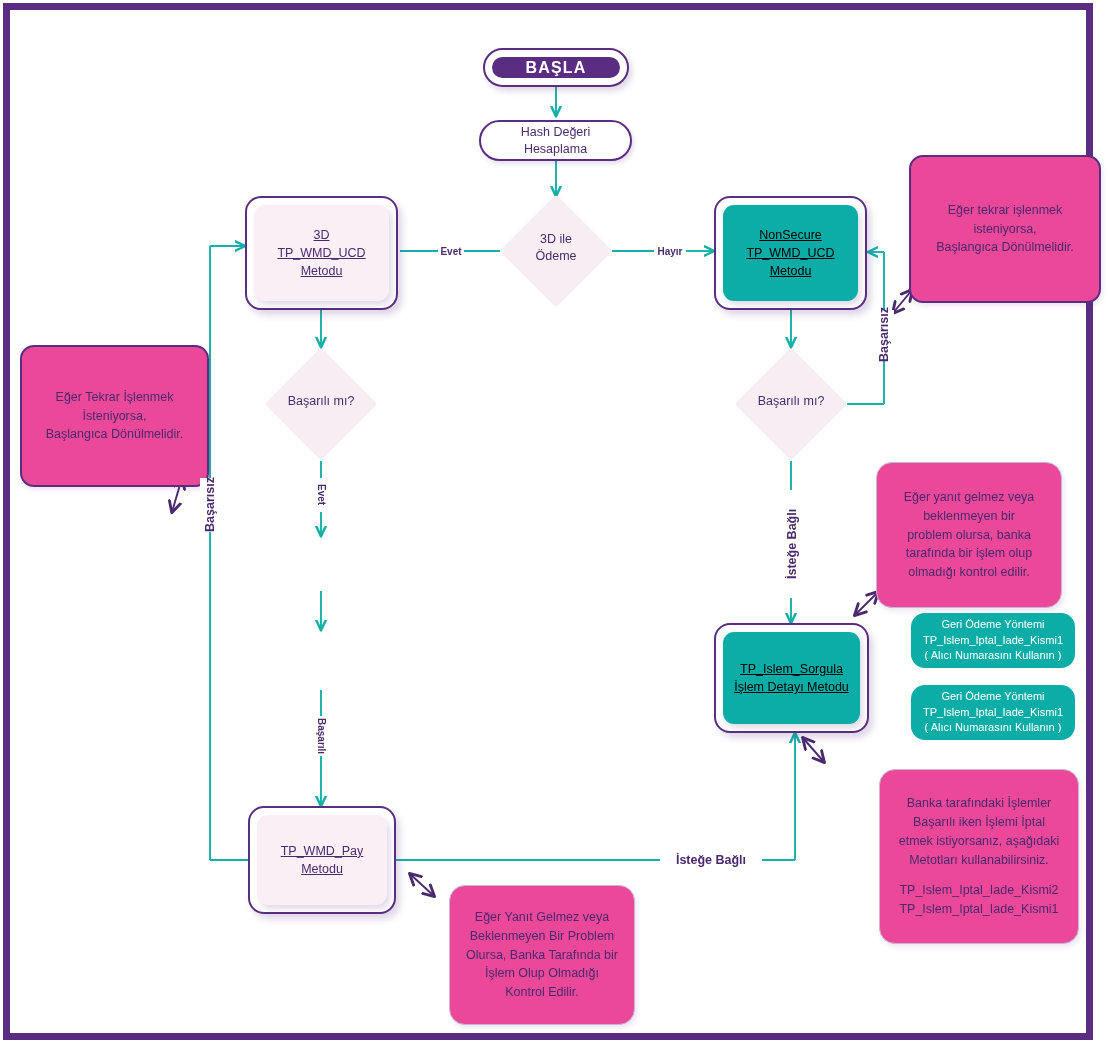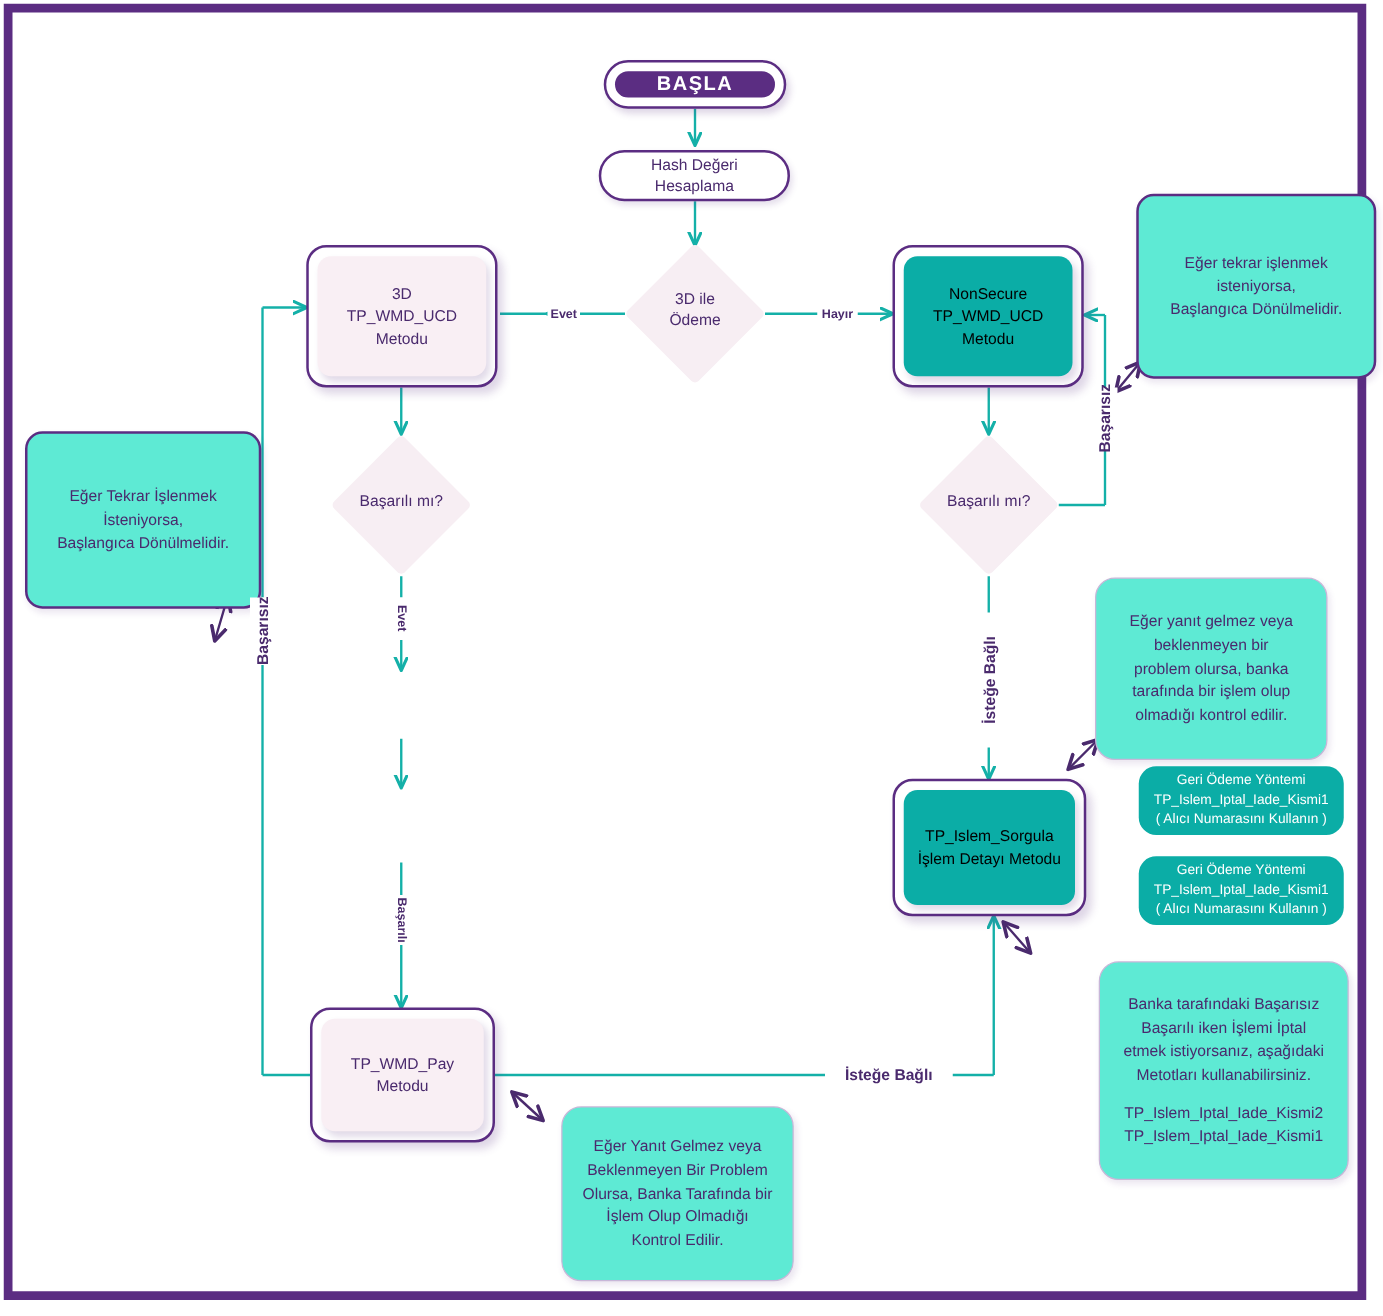--- a/index.html
+++ b/index.html
@@ -43,38 +43,39 @@
   
   .proc-outer{
     border:2.4px solid #5b2d82;border-radius:16px;background:#ffffff;
     box-shadow:4px 5px 7px rgba(90,50,130,0.20);
   }
   .proc-inner{
     position:absolute;left:7px;top:7px;right:7px;bottom:7px;
     border-radius:11px;display:flex;align-items:center;justify-content:center;
     text-align:center;font-size:12.5px;line-height:1.45;
     box-shadow:3px 4px 6px rgba(90,50,130,0.18);
+    text-decoration:underline;
   }
   .proc-inner.pinkfill{background:#f9eff4;color:#4a2a6d;}
   .proc-inner.tealfill{background:#0bada6;color:#000000;}
 
   
   .diamond{
     background:#f7eef3;
     transform:rotate(45deg);
     border-radius:4px;
   }
   .diamond-label{
     position:absolute;display:flex;justify-content:center;
     text-align:center;color:#4a2a6d;font-size:12.5px;line-height:1.35;
   }
 
   
   .note{
-    border:2.2px solid #5b2d82;border-radius:14px;background:#5eead4;
+    border:2.2px solid #5b2d82;border-radius:14px;background:#ec4899;
     color:#4a2a6d;font-size:12.5px;line-height:1.5;padding:8px 10px;
     box-shadow:2px 3px 5px rgba(90,50,130,0.12);
   }
   .note.soft{border:1.6px solid #c8b6d8;border-radius:16px;}
   .note.bottomleft{border:1.6px solid #c8b6d8;border-radius:16px;}
   .note p{margin:0;}
   .note .gap{height:12px;}
 
   
   .chip{
@@ -260,21 +261,21 @@
   <div class="chip" style="position:absolute;left:911px;top:685px;width:164px;height:55px;display:flex;align-items:center;justify-content:center;box-sizing:border-box;">
     <div>
       <div>Geri Ödeme Yöntemi</div>
       <div>TP_Islem_Iptal_Iade_Kismi1</div>
       <div>( Alıcı Numarasını Kullanın )</div>
     </div>
   </div>
 
   <div class="note soft" style="position:absolute;left:879px;top:769px;width:178px;height:157px;display:flex;align-items:center;justify-content:center;text-align:center;">
     <div>
-      <p>Banka tarafındaki Başarısız</p>
+      <p>Banka tarafındaki İşlemler</p>
       <p>Başarılı iken İşlemi İptal</p>
       <p>etmek istiyorsanız, aşağıdaki</p>
       <p>Metotları kullanabilirsiniz.</p>
       <div class="gap"></div>
       <p>TP_Islem_Iptal_Iade_Kismi2</p>
       <p>TP_Islem_Iptal_Iade_Kismi1</p>
     </div>
   </div>
 
   <div class="note bottomleft" style="position:absolute;left:449px;top:885px;width:164px;height:122px;display:flex;align-items:center;justify-content:center;text-align:center;">

